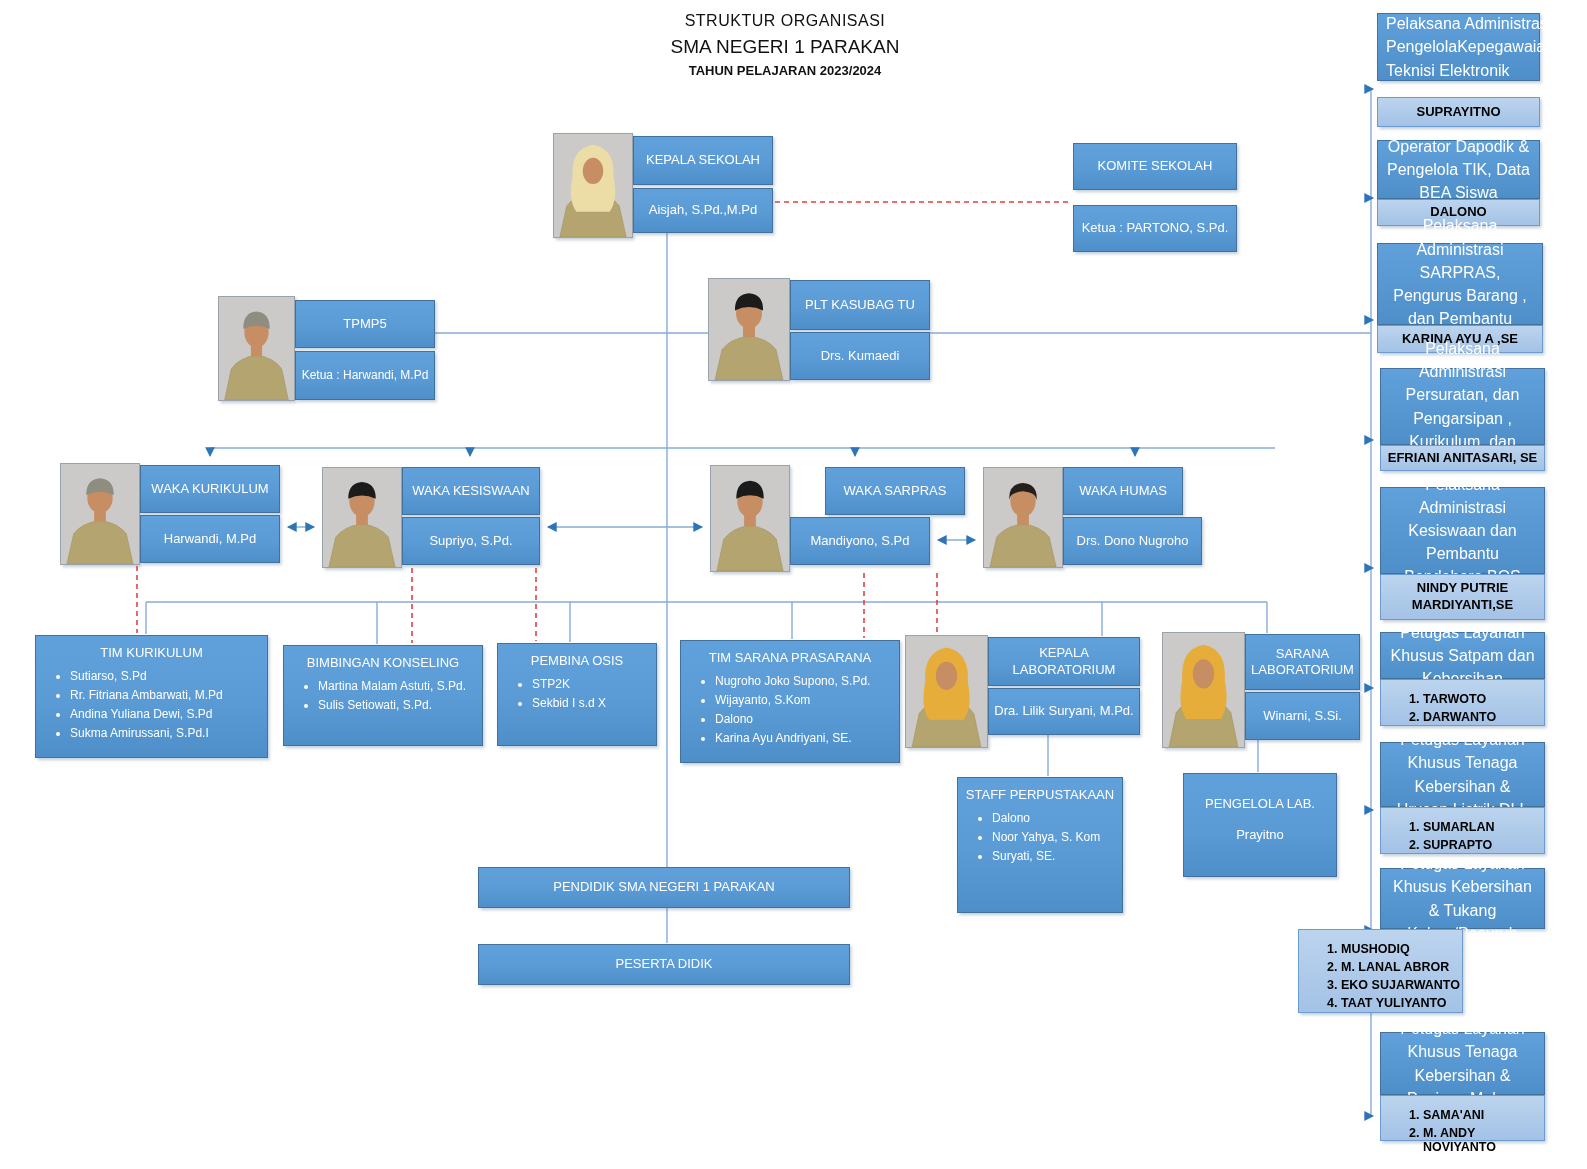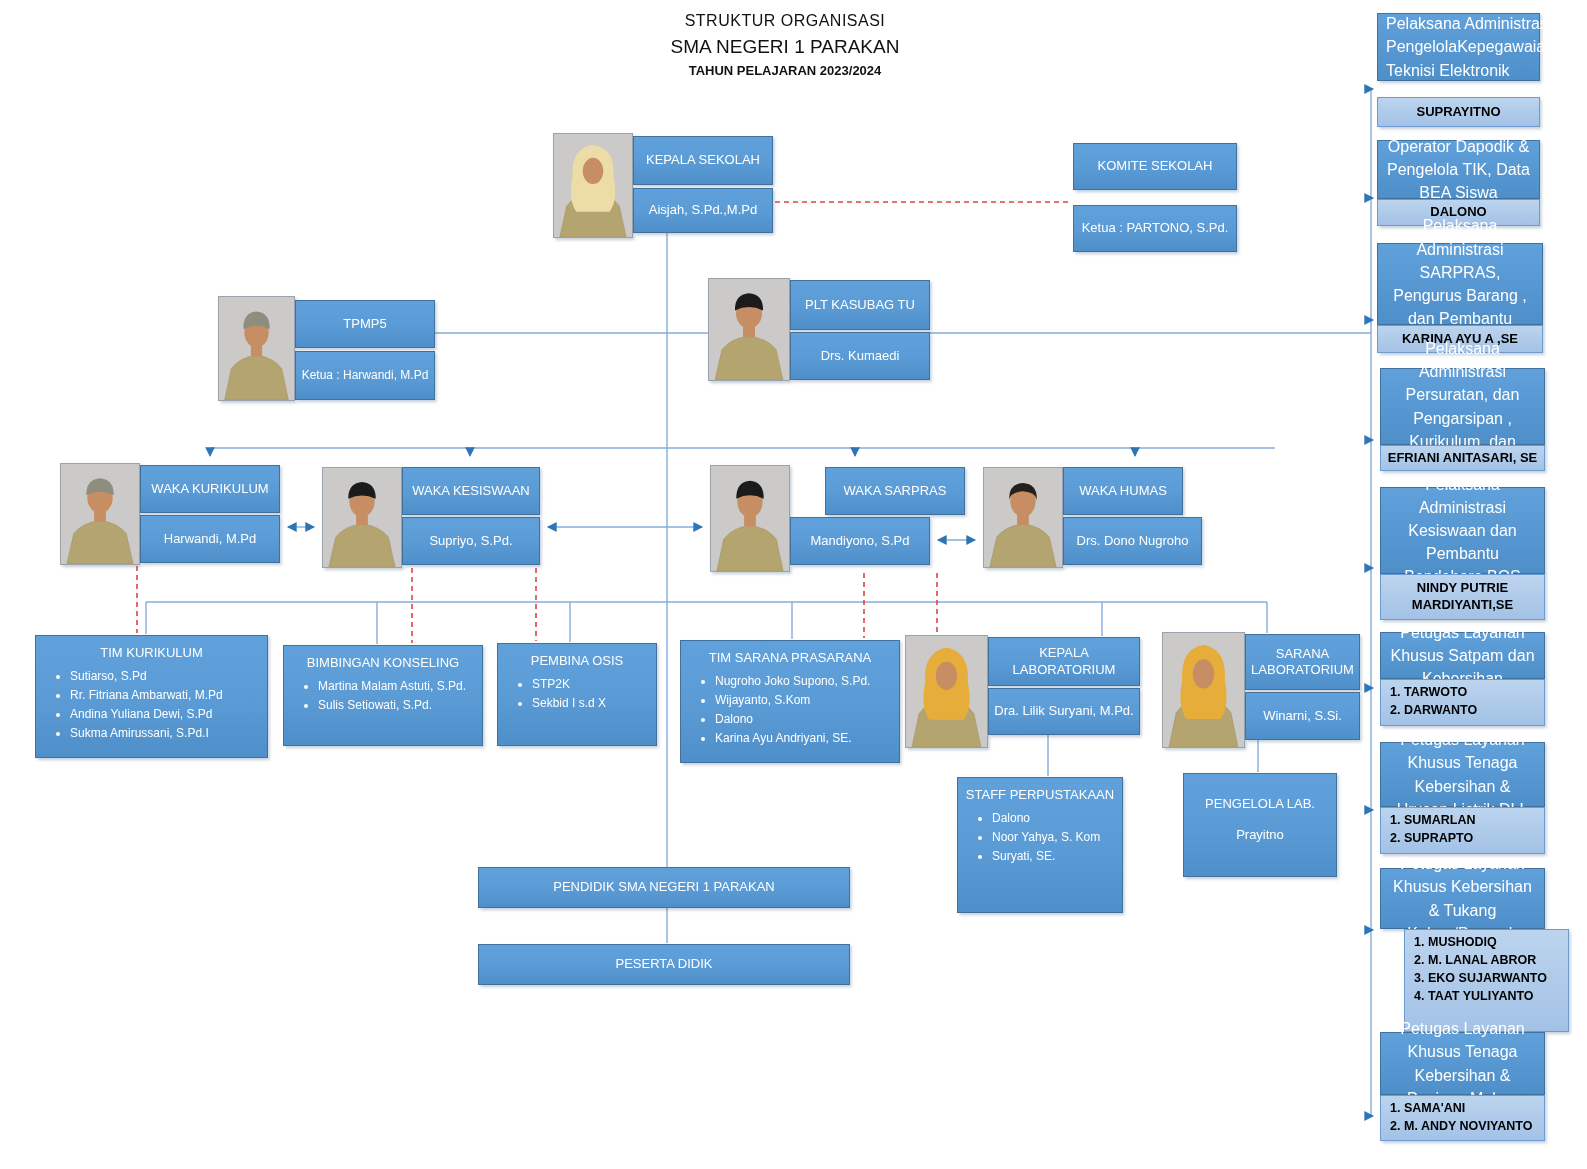--- a/index.html
+++ b/index.html
@@ -26,21 +26,21 @@
        background:linear-gradient(180deg,#60A1DC,#4E8FC9);
        border:1px solid #41719C;color:#fff;font-size:16px;line-height:1.45;
        display:flex;align-items:center;justify-content:center;text-align:center;
        padding:4px 8px;box-shadow:1.5px 2px 3px rgba(80,110,140,.35);}
   .rc-left{justify-content:flex-start;text-align:left;}
   .rc-name{position:absolute;box-sizing:border-box;z-index:2;
        background:linear-gradient(180deg,#BCD4EE,#A3C2E6);
        border:1px solid #6C9BD0;color:#000;font-size:13px;font-weight:bold;
        box-shadow:1.5px 2px 3px rgba(80,110,140,.35);}
   .rc-name.ctr{display:flex;align-items:center;justify-content:center;text-align:center;line-height:1.3;}
-  .rc-name ol{margin:5px 0 0 0;padding-left:23px;}
+  .rc-name ol{margin:12px 0 0 0;padding-left:42px;}
   .rc-name li{font-size:12.5px;font-weight:bold;margin-bottom:4px;}
   .pengelola{display:flex;flex-direction:column;align-items:center;justify-content:flex-start;
        padding-top:22px;gap:16px;font-size:13px;}
 </style>
 </head>
 <body>
 
 <svg id="wires" width="1587" height="1169">
   <defs>
     <marker id="mA" markerWidth="9" markerHeight="9" refX="6.2" refY="3.5" orient="auto-start-reverse">
@@ -284,21 +284,21 @@
 
 <div class="rc-role" style="left:1380px;top:742px;width:165px;height:65px">Petugas Layanan Khusus Tenaga Kebersihan &amp; Urusan Listrik DLL</div>
 <div class="rc-name" style="left:1380px;top:807px;width:165px;height:47px">
   <ol>
     <li>SUMARLAN</li>
     <li>SUPRAPTO</li>
   </ol>
 </div>
 
 <div class="rc-role" style="left:1380px;top:868px;width:165px;height:61px">Petugas Layanan Khusus Kebersihan &amp; Tukang Kebun/Pesuruh</div>
-<div class="rc-name" style="left:1404px;top:929px;width:165px;height:103px">
+<div class="rc-name" style="left:1298px;top:929px;width:165px;height:84px">
   <ol>
     <li>MUSHODIQ</li>
     <li>M. LANAL ABROR</li>
     <li>EKO SUJARWANTO</li>
     <li>TAAT YULIYANTO</li>
   </ol>
 </div>
 
 <div class="rc-role" style="left:1380px;top:1032px;width:165px;height:63px">Petugas Layanan Khusus Tenaga Kebersihan &amp; Penjaga Malam</div>
 <div class="rc-name" style="left:1380px;top:1095px;width:165px;height:46px">

